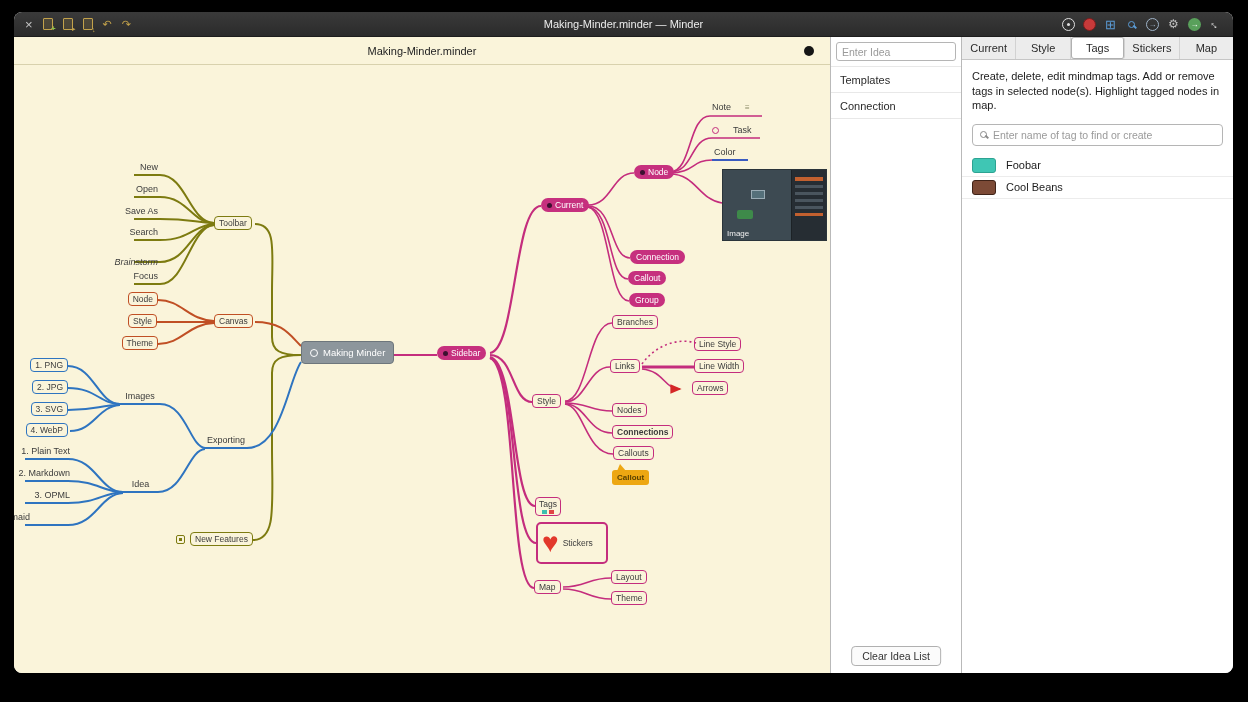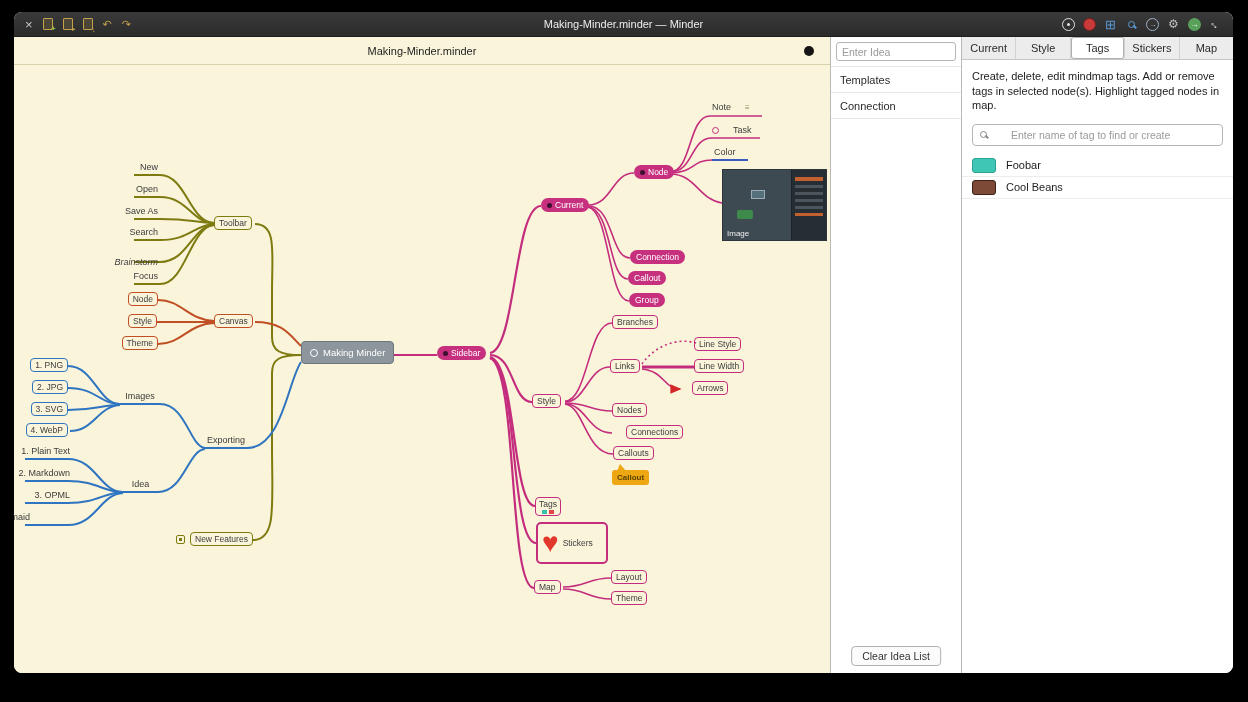--- a/index.html
+++ b/index.html
@@ -78,21 +78,21 @@
   .idea-list{border-top:1px solid #e8e8e8;}
   .idea-row{height:25px;display:flex;align-items:center;padding:0 9px;font-size:11px;border-bottom:1px solid #e8e8e8;color:#2a2a2a;}
   .clear-btn{position:absolute;bottom:8px;left:50%;transform:translateX(-50%);font-size:10.5px;padding:3px 10px;border:1px solid #b0b0b0;border-radius:4px;background:#fbfbfb;color:#333;white-space:nowrap;font-family:"Liberation Sans",sans-serif;}
   
   .tags-panel{flex:1;background:#fff;display:flex;flex-direction:column;min-width:0;}
   .tab-bar{display:flex;background:#ececec;border-bottom:1px solid #c6c6c6;}
   .tab{flex:1;text-align:center;font-size:11px;padding:5px 2px;border-right:1px solid #d2d2d2;color:#2a2a2a;white-space:nowrap;overflow:hidden;}
   .tab:last-child{border-right:none;}
   .tab.active{background:#fff;box-shadow:inset 0 0 0 1px #b0b0b0;border-radius:3px;}
   .panel-desc{font-size:11px;color:#1c1c1c;padding:9px 10px 2px;line-height:1.32;}
-  .tag-search{margin:9px 10px;height:22px;border:1px solid #b5b5b5;border-radius:4px;display:flex;align-items:center;padding:0 7px;gap:22px;box-sizing:border-box;}
+  .tag-search{margin:9px 10px;height:22px;border:1px solid #b5b5b5;border-radius:4px;display:flex;align-items:center;padding:0 7px;gap:4px;box-sizing:border-box;}
   .tag-search input{border:none;outline:none;flex:1;font-size:10.5px;color:#333;background:transparent;min-width:0;font-family:"Liberation Sans",sans-serif;}
   .tag-search input::placeholder{color:#9a9a9a;}
   .tag-row{display:flex;align-items:center;gap:10px;padding:3px 10px;border-bottom:1px solid #ececec;}
   .swatch{width:24px;height:15px;border-radius:3px;border:1px solid rgba(0,0,0,.35);box-sizing:border-box;flex:none;}
   .tag-name{font-size:11px;color:#1c1c1c;}
 </style>
 </head>
 <body>
 
 <div class="window">
@@ -270,21 +270,21 @@
         <span class="thumb-label">Image</span>
       </div>
 
       <div class="nd mini-box bc-pink" style="left:518px;top:357px;">Style</div>
       <div class="nd mini-box bc-pink" style="left:598px;top:278px;">Branches</div>
       <div class="nd mini-box bc-pink" style="left:596px;top:322px;">Links</div>
       <div class="nd mini-box bc-pink" style="left:680px;top:300px;">Line Style</div>
       <div class="nd mini-box bc-pink" style="left:680px;top:322px;">Line Width</div>
       <div class="nd mini-box bc-pink" style="left:678px;top:344px;">Arrows</div>
       <div class="nd mini-box bc-pink" style="left:598px;top:366px;">Nodes</div>
-      <div class="nd mini-box bc-pink" style="left:612px;top:388px;">Connections</div>
+      <div class="nd mini-box bc-pink" style="left:598px;top:388px;font-weight:bold;">Connections</div>
       <div class="nd mini-box bc-pink" style="left:599px;top:409px;">Callouts</div>
       <div class="nd callout-sticker" style="left:598px;top:433px;">Callout</div>
 
       <div class="nd tags-box" style="left:521px;top:460px;">
         <span>Tags</span>
         <span class="tag-sw">
             <i class="t1"></i>
             <i class="t2"></i>
           </span>
       </div>

